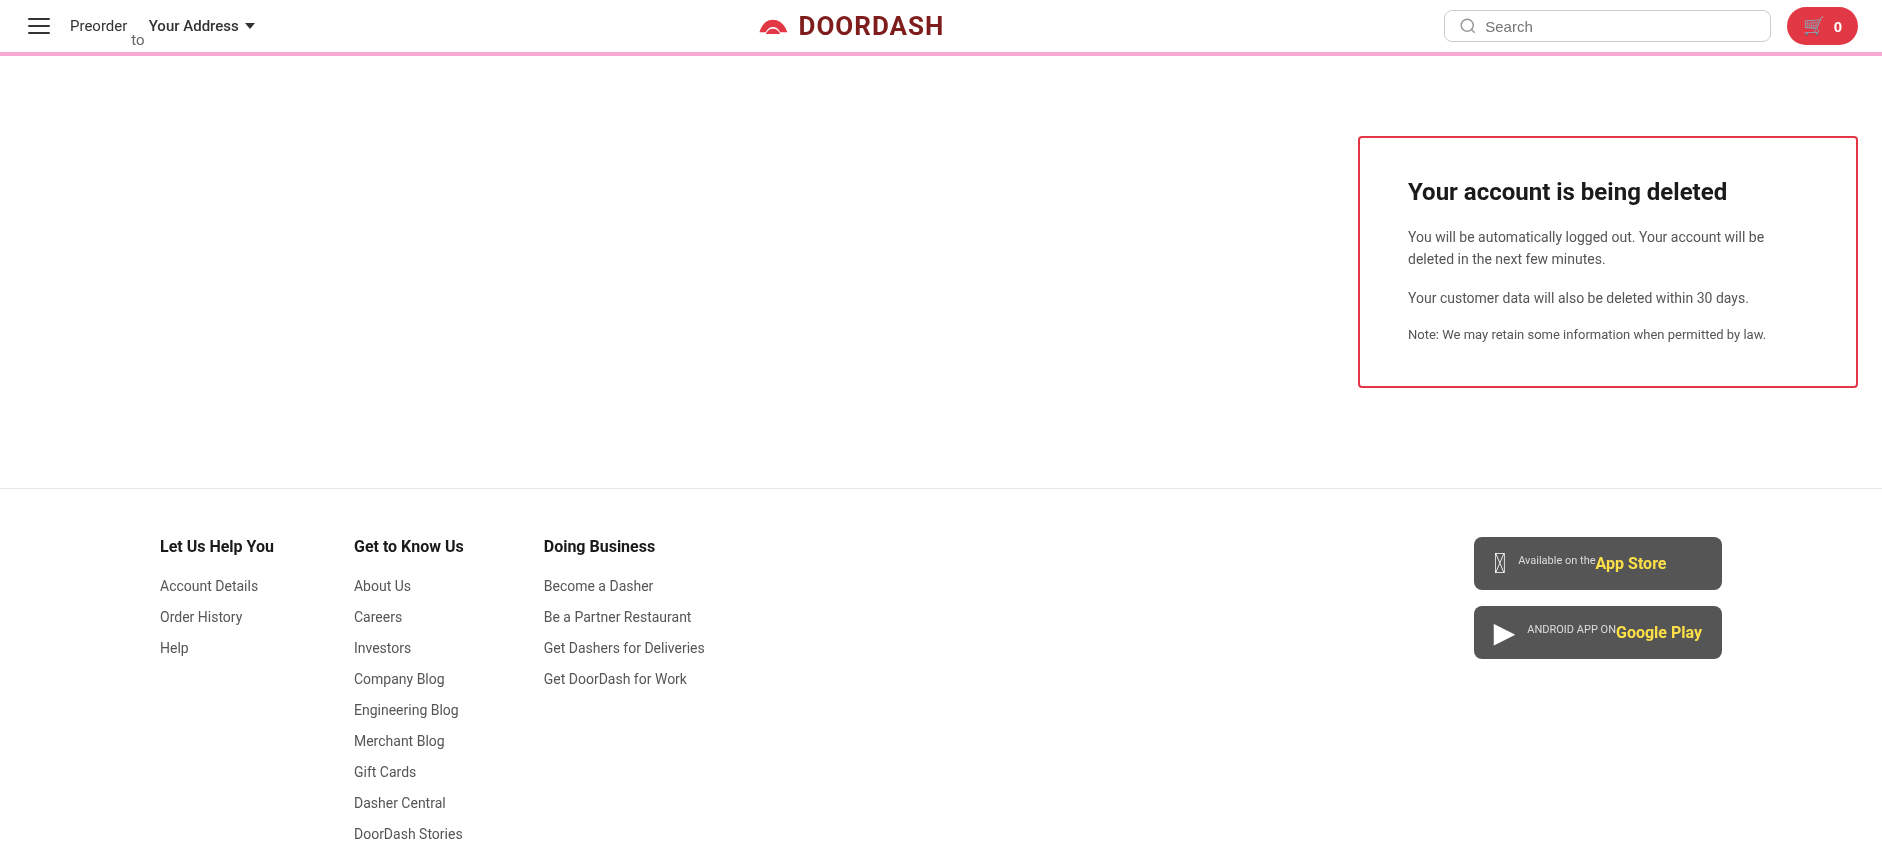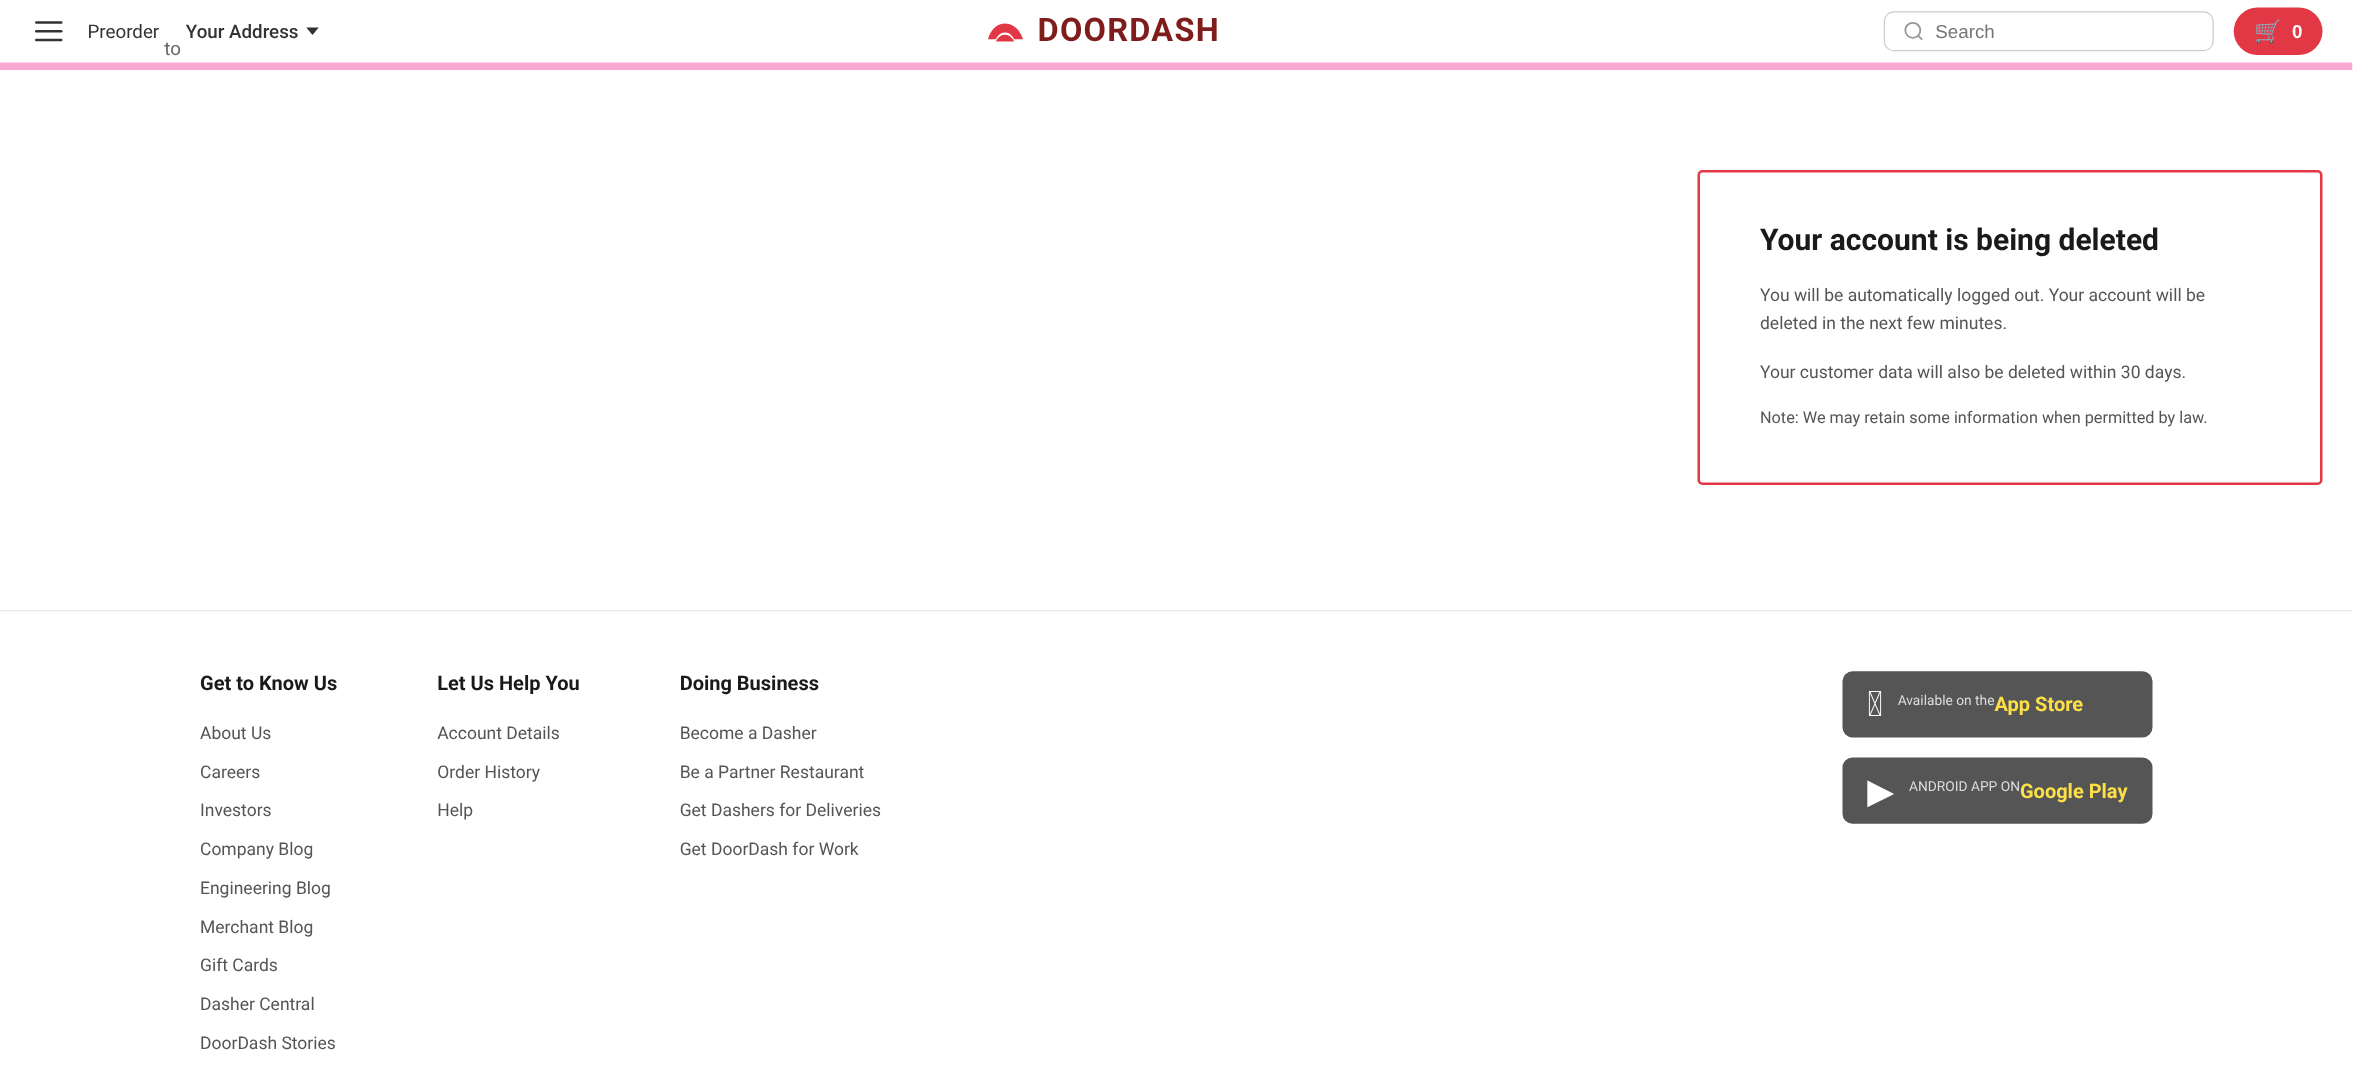--- a/index.html
+++ b/index.html
@@ -5,21 +5,21 @@
     * { box-sizing: border-box; margin: 0; padding: 0; }
     body { font-family: -apple-system, BlinkMacSystemFont, 'Segoe UI', Roboto, sans-serif; background: #fff; color: #333; min-width: 1200px; }
 
     
     .header {
       display: flex;
       align-items: center;
       justify-content: space-between;
       padding: 0 24px;
       height: 56px;
-      border-bottom: 6px solid #f9a8d4;
+      border-bottom: 4px solid #f9a8d4;
       background: #fff;
     }
     .header-left {
       display: flex;
       align-items: center;
       gap: 16px;
     }
     .hamburger-icon {
       cursor: pointer;
       display: flex;
@@ -78,21 +78,21 @@
       display: flex;
       align-items: center;
       gap: 16px;
     }
     .search-bar {
       display: flex;
       align-items: center;
       border: 1px solid #ccc;
       border-radius: 8px;
       padding: 6px 14px;
-      width: 264px;
+      width: 327px;
       gap: 8px;
       cursor: text;
     }
     .search-bar input {
       border: none;
       outline: none;
       font-size: 15px;
       width: 100%;
       background: transparent;
       color: #999;
@@ -269,40 +269,40 @@
       <span>Your customer data will also be deleted within 30 days.</span>
     </p>
     <p class="deletion-note">Note: We may retain some information when permitted by law.</p>
   </div>
 </main>
 
 <footer>
   <div class="footer-grid">
 
     <div class="footer-col">
+      <h4>Let Us Help You</h4>
+      <ul>
+        <li><a href="#">Account Details</a></li>
+        <li><a href="#">Order History</a></li>
+        <li><a href="#">Help</a></li>
+      </ul>
+    </div>
+
+    <div class="footer-col">
       <h4>Get to Know Us</h4>
       <ul>
         <li><a href="#">About Us</a></li>
         <li><a href="#">Careers</a></li>
         <li><a href="#">Investors</a></li>
         <li><a href="#">Company Blog</a></li>
         <li><a href="#">Engineering Blog</a></li>
         <li><a href="#">Merchant Blog</a></li>
         <li><a href="#">Gift Cards</a></li>
         <li><a href="#">Dasher Central</a></li>
         <li><a href="#">DoorDash Stories</a></li>
-      </ul>
-    </div>
-
-    <div class="footer-col">
-      <h4>Let Us Help You</h4>
-      <ul>
-        <li><a href="#">Account Details</a></li>
-        <li><a href="#">Order History</a></li>
-        <li><a href="#">Help</a></li>
       </ul>
     </div>
 
     <div class="footer-col">
       <h4>Doing Business</h4>
       <ul>
         <li><a href="#">Become a Dasher</a></li>
         <li><a href="#">Be a Partner Restaurant</a></li>
         <li><a href="#">Get Dashers for Deliveries</a></li>
         <li><a href="#">Get DoorDash for Work</a></li>

